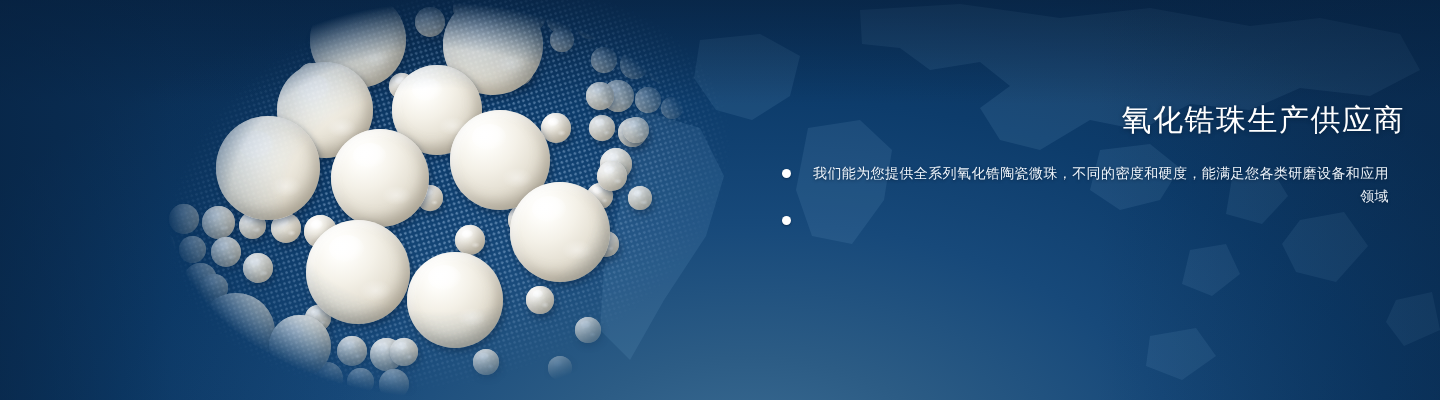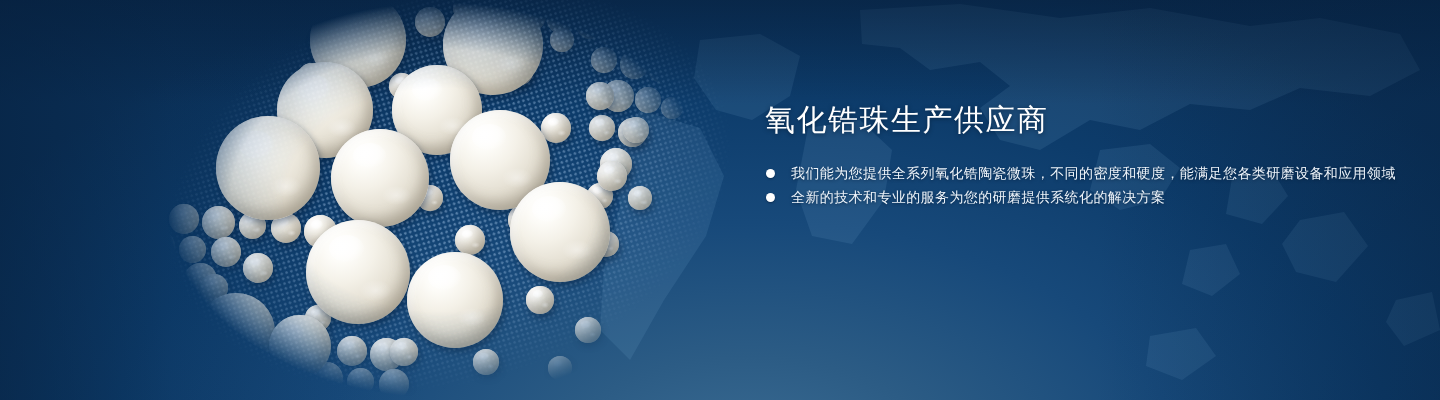--- a/index.html
+++ b/index.html
@@ -65,31 +65,31 @@
   }
   .bead::after{
     content:"";position:absolute;
     left:52%;top:58%;width:30%;height:20%;
     border-radius:50%;
     background:radial-gradient(ellipse at 50% 50%, rgba(255,255,255,.40) 0%, rgba(255,255,255,0) 72%);
   }
   .bead.sm::before{left:24%;top:16%;width:36%;height:28%;}
 
   
-  .copy{position:absolute;left:765px;top:100px;width:640px;}
+  .copy{position:absolute;left:765px;top:100px;width:640px;text-align:right;}
   .headline{
     color:#ffffff;
     font-size:30px;
     line-height:40px;
     letter-spacing:1.5px;
     font-weight:400;
     margin:0 0 22px 0;
     text-shadow:0 1px 4px rgba(4,24,48,.65);
   }
-  ul.points{list-style:none;margin:0;padding:0;}
+  ul.points{list-style:none;margin:16px;padding:0;}
   ul.points li{
     position:relative;
     padding-left:26px;
     color:#eef4fa;
     font-size:14px;
     line-height:23px;
     letter-spacing:.4px;
     margin-bottom:1px;
     text-shadow:0 1px 3px rgba(4,24,48,.6);
   }
@@ -218,18 +218,17 @@
 
   <div class="copy">
     <h1 class="headline">氧化锆珠生产供应商</h1>
     <ul class="points">
       <li>
         <span class="dot"></span>
         <span>我们能为您提供全系列氧化锆陶瓷微珠，不同的密度和硬度，能满足您各类研磨设备和应用领域</span>
       </li>
       <li>
         <span class="dot"></span>
-        <span>全新的技术和专业的服务为您的研磨提供系统化的解决方案</span>
       </li>
     </ul>
   </div>
 
 </div>
 
 </body></html>

